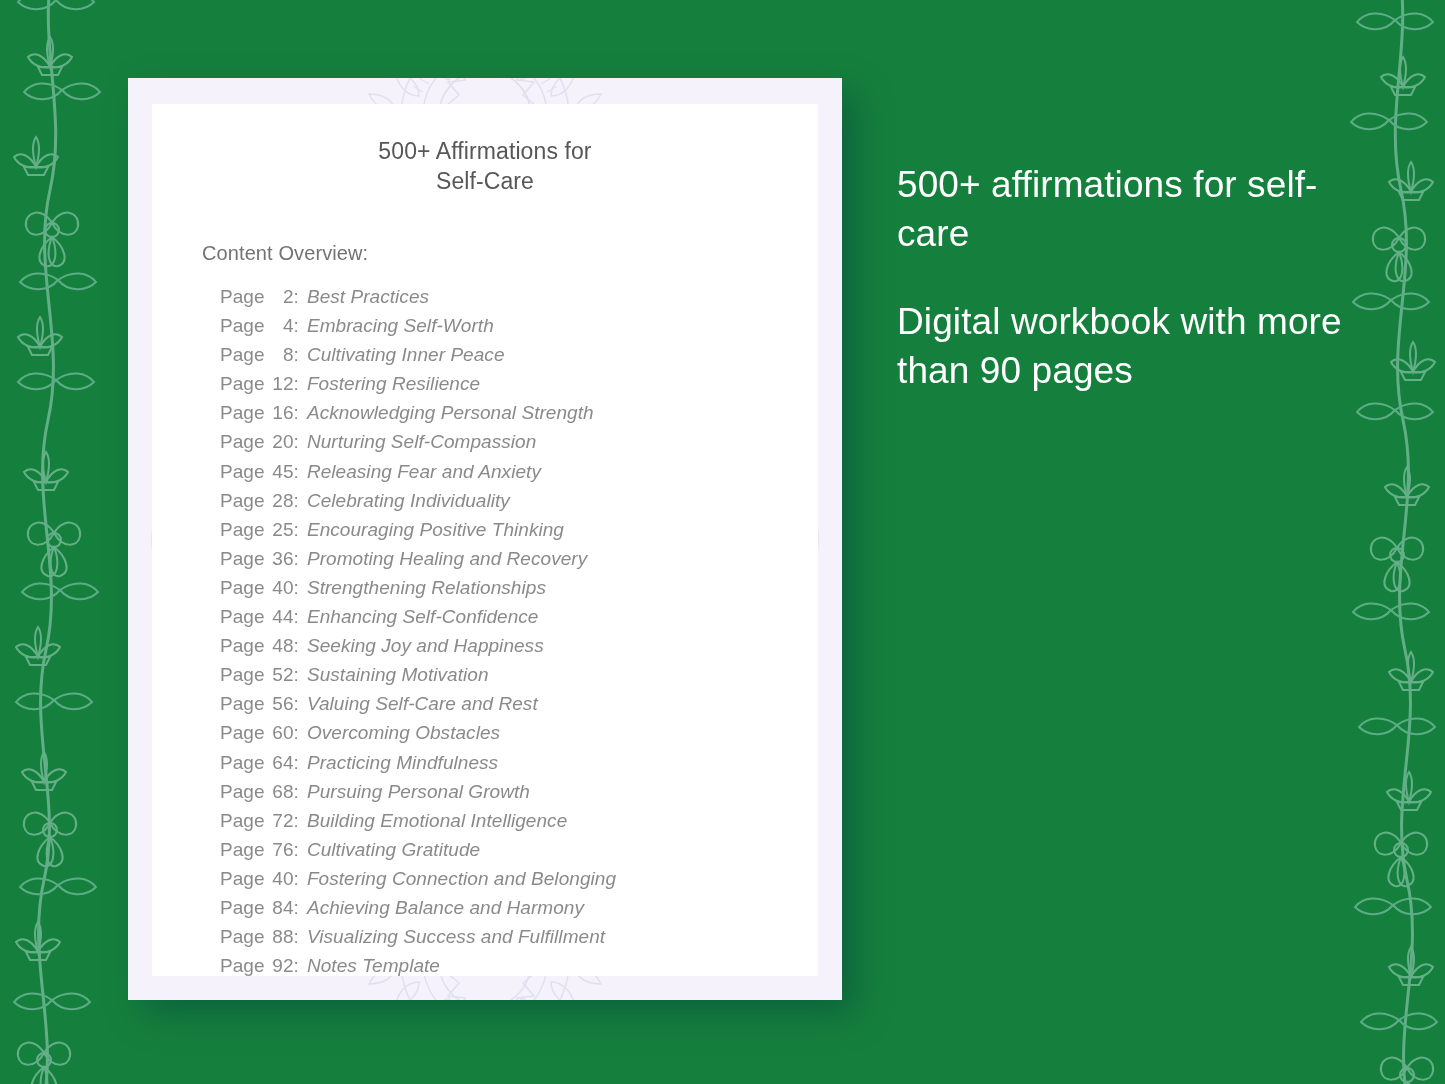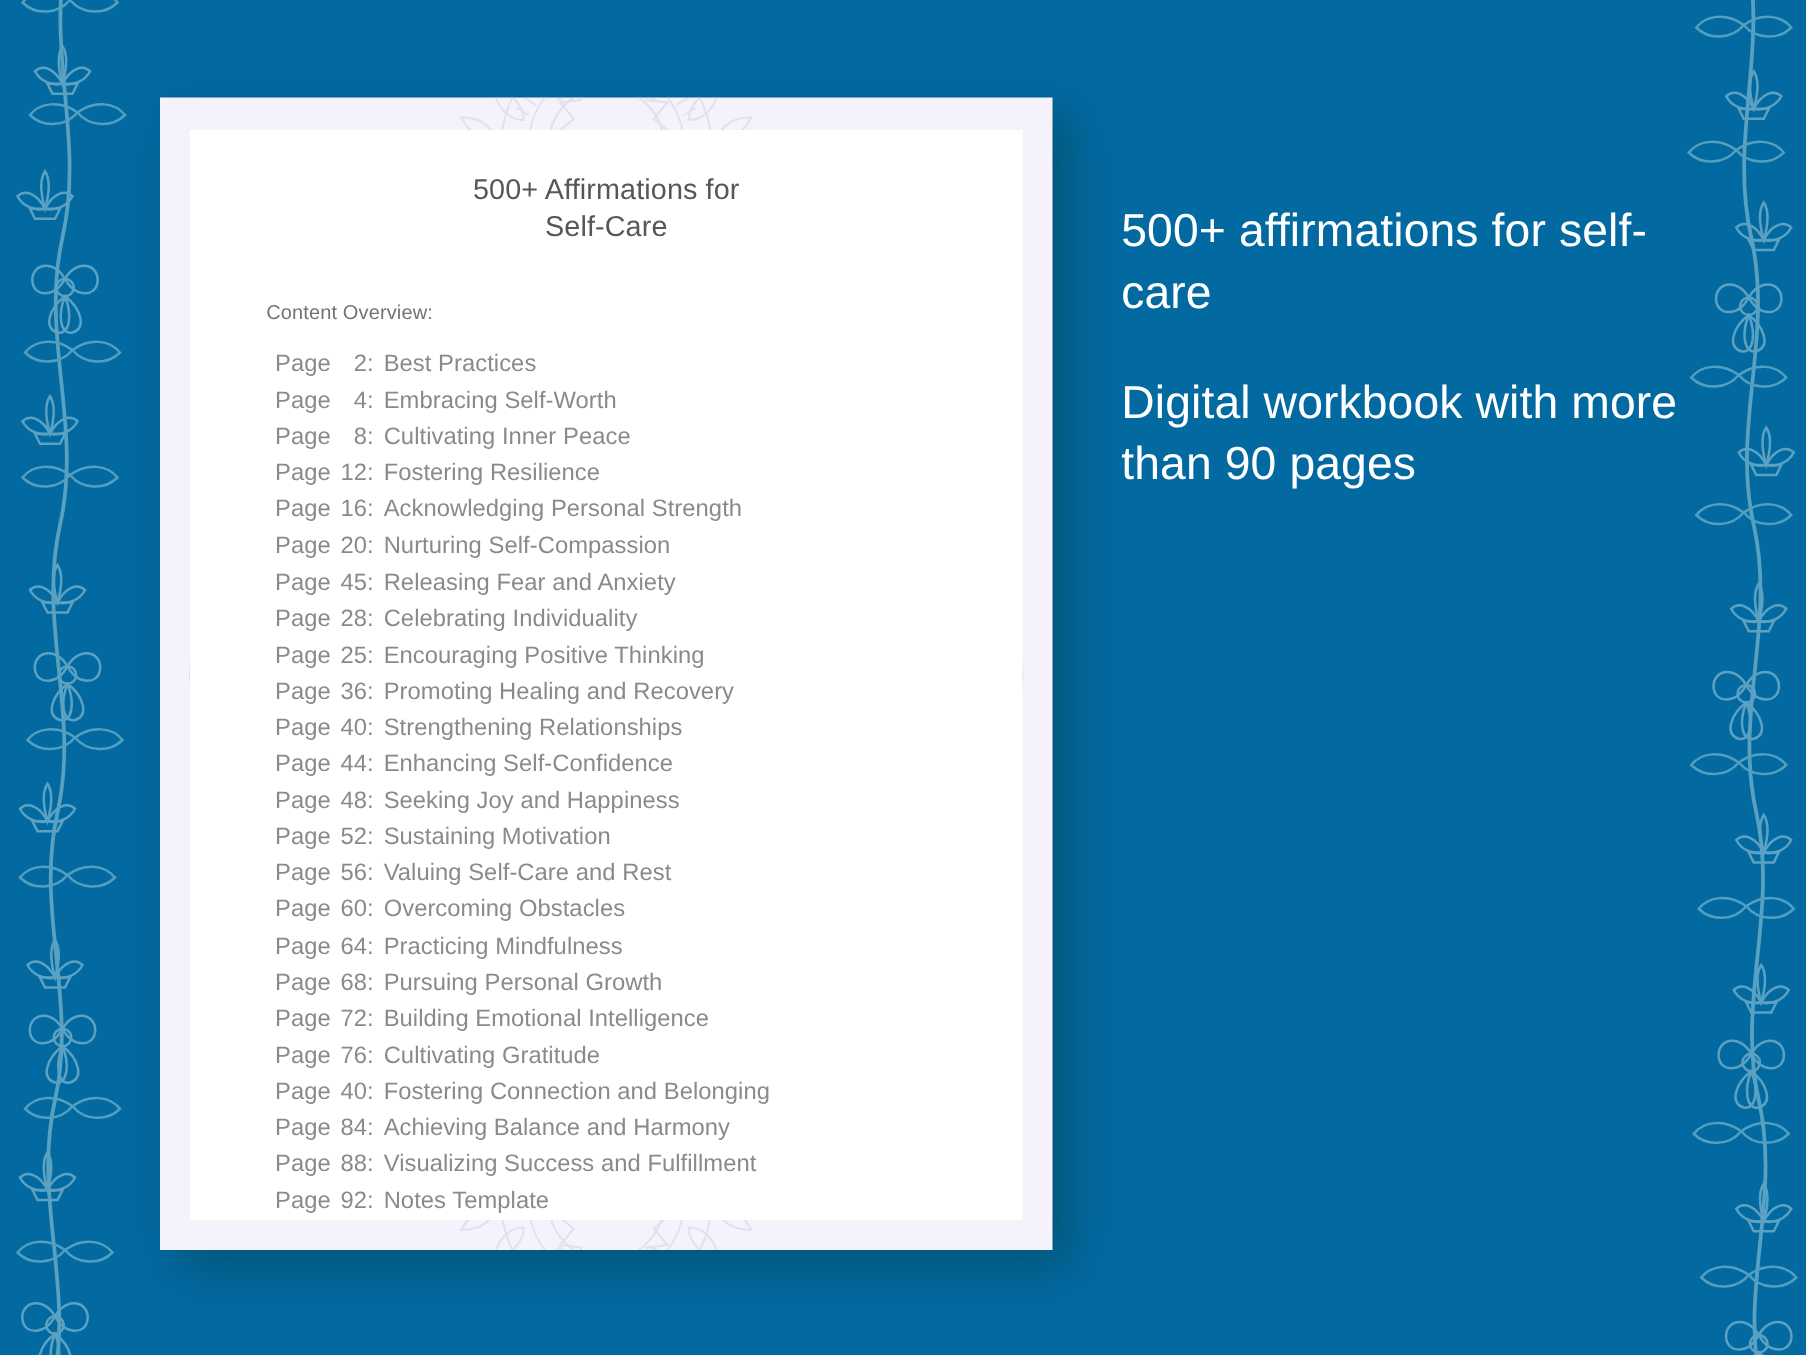--- a/index.html
+++ b/index.html
@@ -13,21 +13,21 @@
     overflow: hidden;
     font-family: "Liberation Sans", sans-serif;
     background: #62cccf;
     position: relative;
   }
 
   
   #canvas {
     position: absolute;
     inset: 0;
-    background: #0369a1;
+    background: #15803d;
     overflow: hidden;
     padding-left: 42px;
   }
   .vine {
     position: absolute;
     top: -20px;
     width: 130px;
     height: 1124px;
     opacity: 0.42;
     pointer-events: none;
@@ -77,22 +77,22 @@
     line-height: 30px;
     font-weight: 400;
     color: #575757;
     letter-spacing: 0.1px;
     margin: 0 0 0 0;
     white-space: pre-line;
   }
 
   #content-overview-label {
     margin-top: 46px;
-    margin-left: 15px;
-    font-size: 16px;
+    margin-left: 4px;
+    font-size: 20px;
     color: #737373;
     letter-spacing: 0.1px;
   }
 
   #toc-list {
     margin-top: 17px;
     margin-left: 22px;
     display: flex;
     flex-direction: column;
   }
@@ -108,21 +108,21 @@
   .toc-page-label {
     display: inline-block;
   }
   .toc-page-num {
     display: inline-block;
     width: 25px;
     text-align: right;
     margin-left: 4px;
   }
   .toc-colon { display: inline-block; margin-right: 8px; }
-  .toc-title { display: inline-block; }
+  .toc-title { display: inline-block; font-style: italic; }
 
   
   #marketing {
     position: absolute;
     left: 897px;
     top: 160px;
     width: 470px;
   }
   .marketing-item {
     color: #ffffff;

